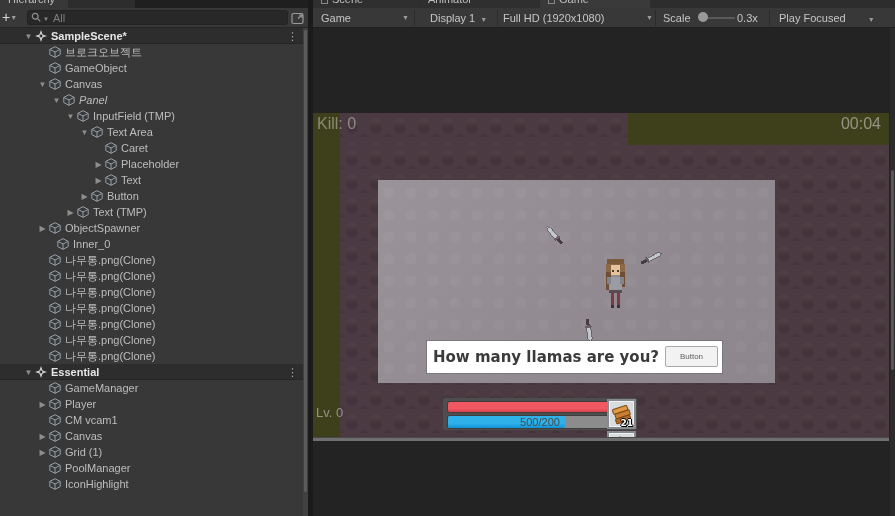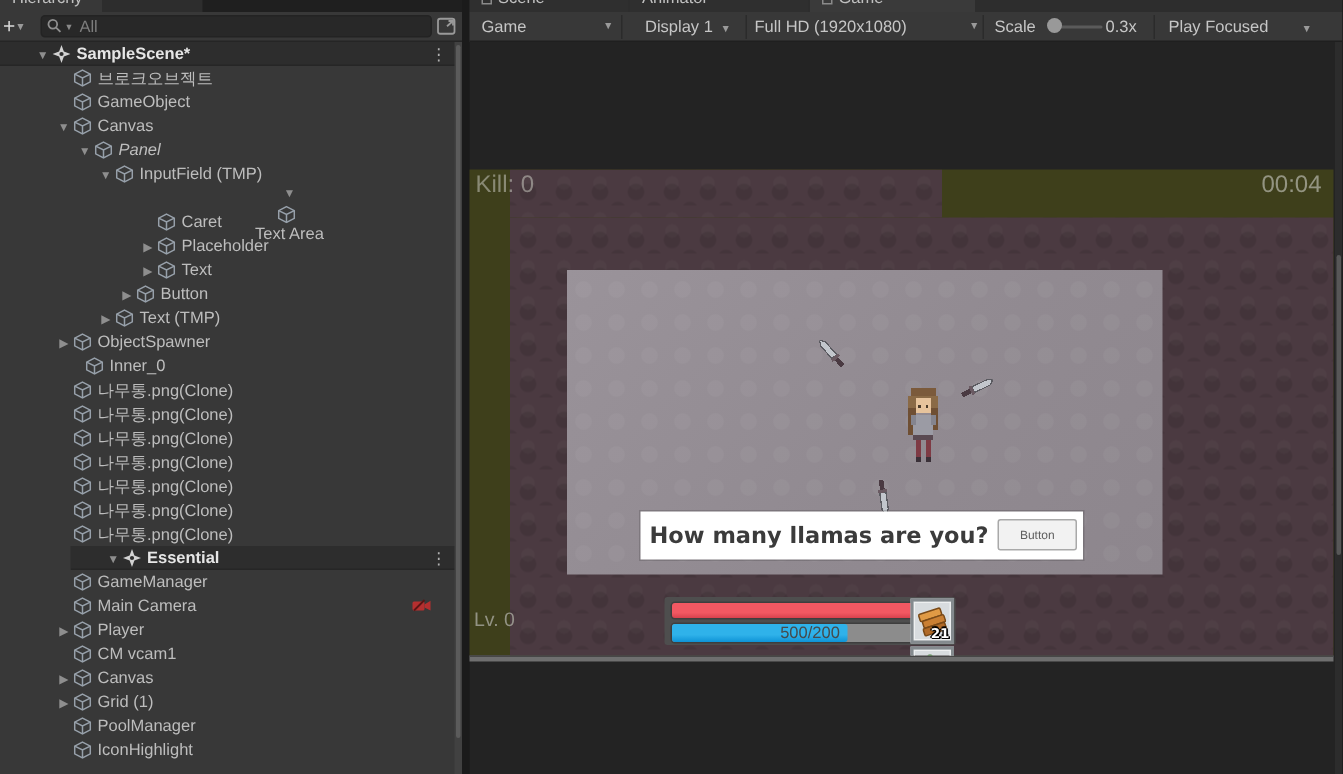--- a/index.html
+++ b/index.html
@@ -211,21 +211,21 @@
           <span class="icon cube">
             <svg width="12" height="12" viewBox="0 0 12 12">
               <polygon points="6,0.7 11.2,3.4 11.2,8.6 6,11.3 0.8,8.6 0.8,3.4" fill="none" stroke="#97a0aa" stroke-width="1"></polygon>
               <path d="M0.8 3.4 L6 6 L11.2 3.4 M6 6 L6 11.3" fill="none" stroke="#97a0aa" stroke-width="1"></path>
             </svg>
           </span>
 
           <span class="lbl">InputField (TMP)</span>
 
         </div>
-        <div class="h-row" data-arrow="expanded" style="padding-left: 78px; flex-direction: column;">
+        <div class="h-row" data-arrow="expanded" style="padding-left: 78px;">
           <span class="arrow"></span>
           <span class="icon cube">
             <svg width="12" height="12" viewBox="0 0 12 12">
               <polygon points="6,0.7 11.2,3.4 11.2,8.6 6,11.3 0.8,8.6 0.8,3.4" fill="none" stroke="#97a0aa" stroke-width="1"></polygon>
               <path d="M0.8 3.4 L6 6 L11.2 3.4 M6 6 L6 11.3" fill="none" stroke="#97a0aa" stroke-width="1"></path>
             </svg>
           </span>
 
           <span class="lbl">Text Area</span>
 
@@ -391,21 +391,21 @@
           <span class="icon cube">
             <svg width="12" height="12" viewBox="0 0 12 12">
               <polygon points="6,0.7 11.2,3.4 11.2,8.6 6,11.3 0.8,8.6 0.8,3.4" fill="none" stroke="#97a0aa" stroke-width="1"></polygon>
               <path d="M0.8 3.4 L6 6 L11.2 3.4 M6 6 L6 11.3" fill="none" stroke="#97a0aa" stroke-width="1"></path>
             </svg>
           </span>
 
           <span class="lbl">나무통.png(Clone)</span>
 
         </div>
-        <div class="h-row" data-arrow="expanded" data-type="scene" data-menu="true" style="padding-left: 22px; margin-left: 47px;">
+        <div class="h-row" data-arrow="expanded" data-type="scene" data-menu="true" style="padding-left: 22px;">
           <span class="arrow"></span>
 
           <span class="icon scene">
             <svg width="12" height="12" viewBox="0 0 12 12">
               <path d="M6 0 L7.6 4.4 L12 6 L7.6 7.6 L6 12 L4.4 7.6 L0 6 L4.4 4.4 Z" fill="#d2d2d2"></path>
               <circle cx="6" cy="6" r="1.4" fill="#2d2d2d"></circle>
             </svg>
           </span>
           <span class="lbl">Essential</span>
 
@@ -414,39 +414,20 @@
         <div class="h-row" data-arrow="none" style="padding-left: 36px;">
           <span class="arrow"></span>
           <span class="icon cube">
             <svg width="12" height="12" viewBox="0 0 12 12">
               <polygon points="6,0.7 11.2,3.4 11.2,8.6 6,11.3 0.8,8.6 0.8,3.4" fill="none" stroke="#97a0aa" stroke-width="1"></polygon>
               <path d="M0.8 3.4 L6 6 L11.2 3.4 M6 6 L6 11.3" fill="none" stroke="#97a0aa" stroke-width="1"></path>
             </svg>
           </span>
 
           <span class="lbl">GameManager</span>
-
-        </div>
-        <div class="h-row" data-arrow="none" data-badge="camera" style="padding-left: 36px;">
-          <span class="arrow"></span>
-          <span class="icon cube">
-            <svg width="12" height="12" viewBox="0 0 12 12">
-              <polygon points="6,0.7 11.2,3.4 11.2,8.6 6,11.3 0.8,8.6 0.8,3.4" fill="none" stroke="#97a0aa" stroke-width="1"></polygon>
-              <path d="M0.8 3.4 L6 6 L11.2 3.4 M6 6 L6 11.3" fill="none" stroke="#97a0aa" stroke-width="1"></path>
-            </svg>
-          </span>
-
-          <span class="lbl">Main Camera</span>
-          <span class="badge">
-            <svg width="14" height="11" viewBox="0 0 14 11">
-              <rect x="1" y="3" width="8" height="6" rx="1" fill="#b52f2f"></rect>
-              <polygon points="9,5 13,2.5 13,9 9,7" fill="#b52f2f"></polygon>
-              <path d="M2 9 L9 2" stroke="#5a1515" stroke-width="1.2"></path>
-            </svg>
-          </span>
 
         </div>
         <div class="h-row" data-arrow="collapsed" style="padding-left: 36px;">
           <span class="arrow"></span>
           <span class="icon cube">
             <svg width="12" height="12" viewBox="0 0 12 12">
               <polygon points="6,0.7 11.2,3.4 11.2,8.6 6,11.3 0.8,8.6 0.8,3.4" fill="none" stroke="#97a0aa" stroke-width="1"></polygon>
               <path d="M0.8 3.4 L6 6 L11.2 3.4 M6 6 L6 11.3" fill="none" stroke="#97a0aa" stroke-width="1"></path>
             </svg>
           </span>

